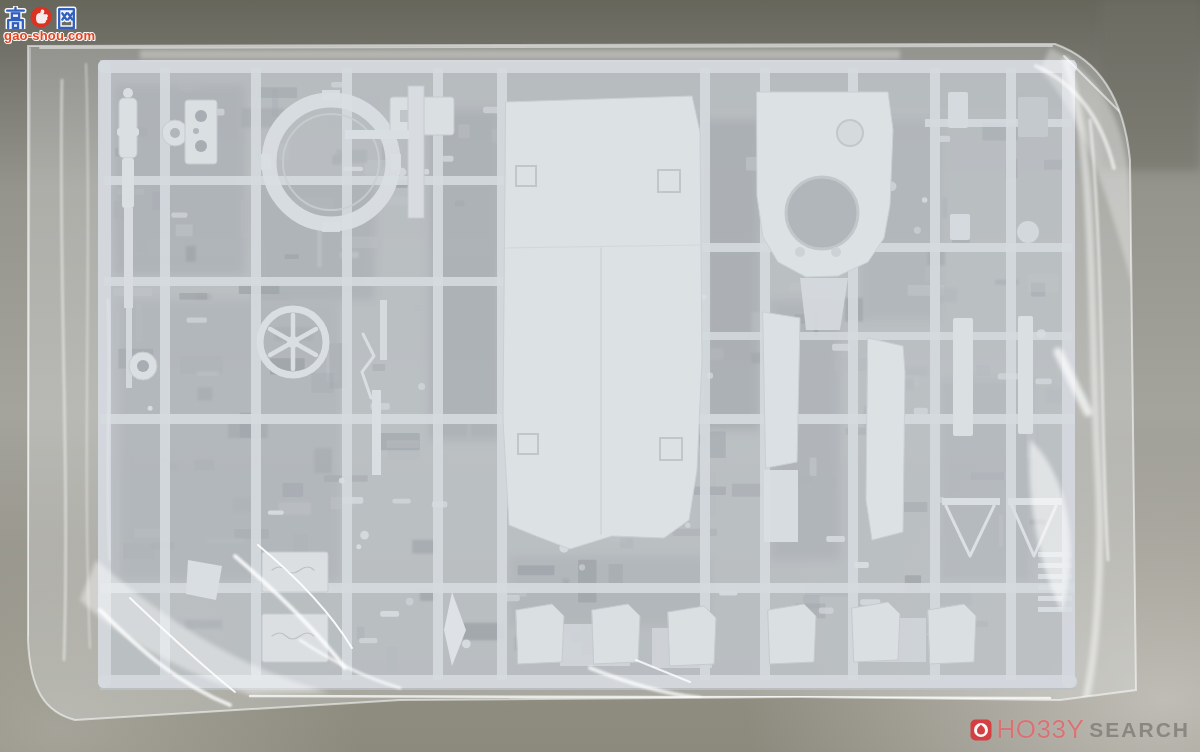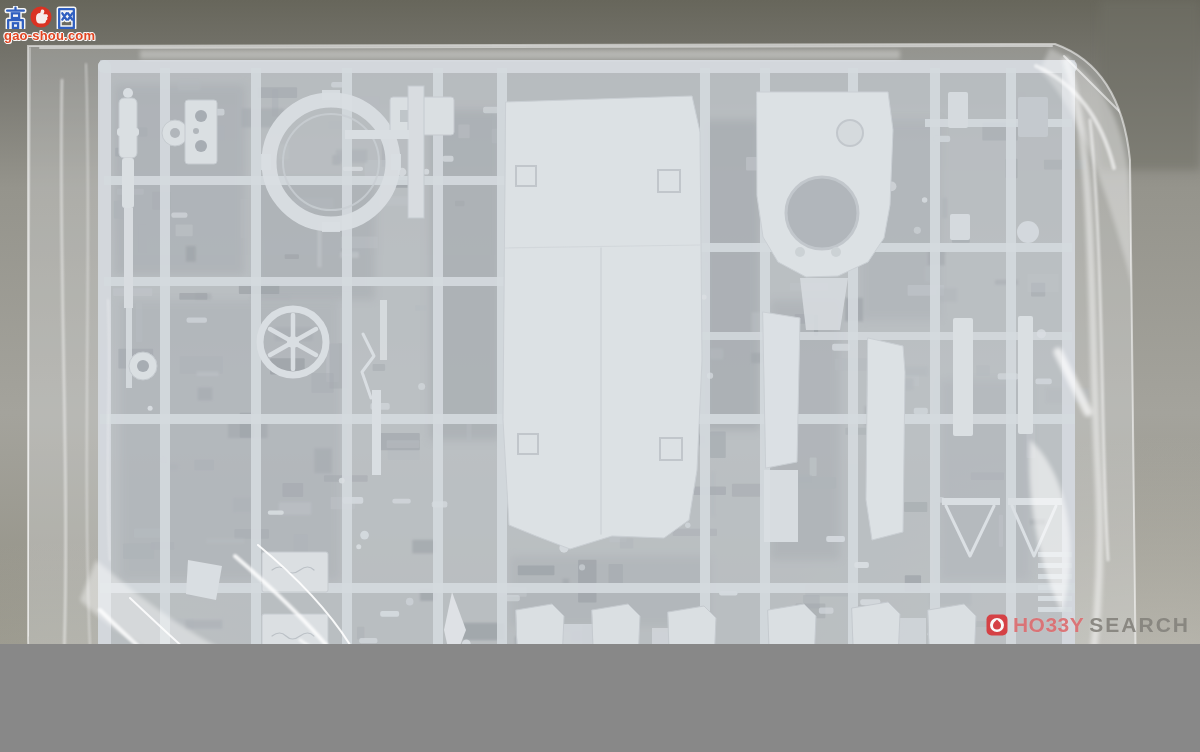--- a/index.html
+++ b/index.html
@@ -1,28 +1,28 @@
 <!DOCTYPE html>
 <html><head>
 <meta charset="utf-8">
 <style>
   html,body{margin:0;padding:0;background:#888;}
-  .stage{position:relative;width:1200px;height:644px;overflow:hidden;
+  .stage{position:relative;width:1200px;height:752px;overflow:hidden;
          background:#ffffff;font-family:"Liberation Sans",sans-serif;}
   .stage svg.scene{position:absolute;left:0;top:0;display:block;}
   
   .wm-gao{position:absolute;left:4px;top:5px;opacity:.95;}
   .wm-gao .row1{display:flex;align-items:center;gap:2px;height:24px;}
   .wm-gao .domain{display:block;margin-top:-1px;font-size:13px;font-weight:bold;
       letter-spacing:.2px;color:#e8431f;
       text-shadow:-1px 0 #fff,1px 0 #fff,0 -1px #fff,0 1px #fff,1px 1px #fff,-1px -1px #fff;}
   
   .wm-hs{position:absolute;right:10px;bottom:7px;display:flex;align-items:center;
          gap:5px;opacity:.93;}
-  .wm-hs .hobby{font-size:21px;font-weight:700;color:#dc6f72;letter-spacing:.5px;
+  .wm-hs .hobby{font-size:26px;font-weight:400;color:#dc6f72;letter-spacing:.5px;
         text-shadow:0 0 1px rgba(255,255,255,.35);}
   .wm-hs .search{font-size:21px;font-weight:700;color:#86847e;letter-spacing:2px;}
 </style>
 </head>
 <body>
 
 <div class="stage" role="img" aria-label="Plastic model kit sprue of light grey tank parts sealed in a clear wrinkled plastic bag, photographed on a grey-olive background">
 
   <svg class="scene" width="1200" height="752" viewBox="0 0 1200 752">
     <defs>

